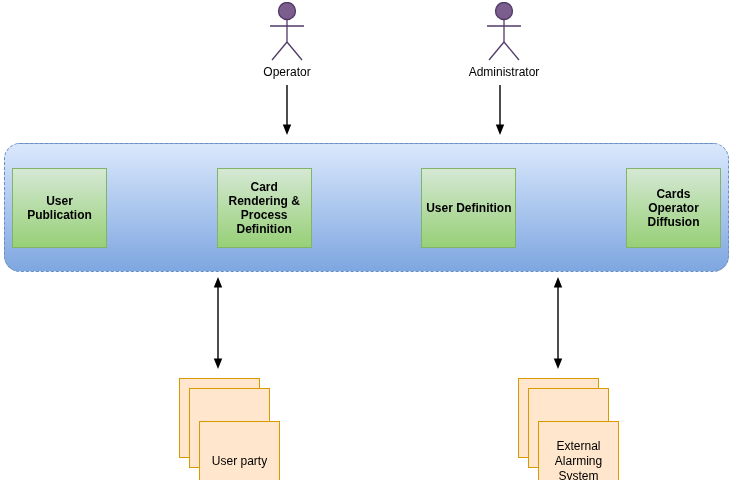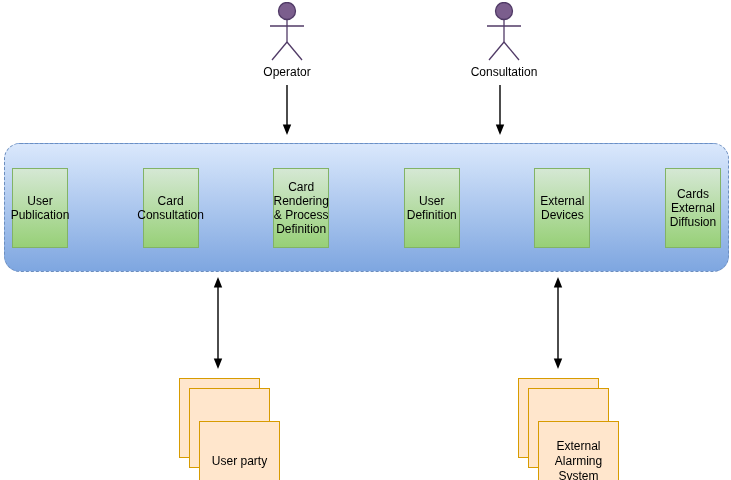--- a/index.html
+++ b/index.html
@@ -43,32 +43,33 @@
     box-sizing: border-box;
     border: 1px dashed #6C8EBF;
     border-radius: 16px;
     background: linear-gradient(180deg, #DAE8FC 0%, #7EA6E0 100%);
     display: flex;
     align-items: center;
     justify-content: space-between;
     padding: 0 7px;
   }
   .module-box {
-    width: 56px;
+    width: 95px;
     height: 80px;
     box-sizing: border-box;
     border: 1px solid #82B366;
     background: linear-gradient(180deg, #D5E8D4 0%, #97D077 100%);
     display: flex;
     align-items: center;
     justify-content: center;
     text-align: center;
     font-size: 12px;
     line-height: 14px;
     padding: 2px 3px;
+    font-weight: bold;
   }
 
   
   .stack {
     position: absolute;
     width: 101px;
     height: 100px;
   }
   .stack-third-party { left: 179px; top: 378px; }
   .stack-alarming   { left: 518px; top: 378px; }
@@ -111,39 +112,37 @@
   </div>
 
   <div class="actor actor-administrator">
     <svg width="40" height="60" viewBox="0 0 40 60">
       <circle cx="20" cy="9" r="8.5" fill="#7B5E8D" stroke="#503A66" stroke-width="1.3"></circle>
       <line x1="20" y1="17.5" x2="20" y2="40" stroke="#503A66" stroke-width="1.3"></line>
       <line x1="3" y1="24" x2="37" y2="24" stroke="#503A66" stroke-width="1.3"></line>
       <line x1="20" y1="40" x2="5" y2="58" stroke="#503A66" stroke-width="1.3"></line>
       <line x1="20" y1="40" x2="35" y2="58" stroke="#503A66" stroke-width="1.3"></line>
     </svg>
-    <div class="actor-label">Consultation</div>
+    <div class="actor-label">Administrator</div>
   </div>
 
   <svg class="conn-arrow" style="left:280px; top:85px;" width="14" height="50" viewBox="0 0 14 50">
     <line x1="7" y1="0" x2="7" y2="40" stroke="#000000" stroke-width="1.4"></line>
     <polygon points="7,50 2.8,39.5 11.2,39.5" fill="#000000"></polygon>
   </svg>
   <svg class="conn-arrow" style="left:493px; top:85px;" width="14" height="50" viewBox="0 0 14 50">
     <line x1="7" y1="0" x2="7" y2="40" stroke="#000000" stroke-width="1.4"></line>
     <polygon points="7,50 2.8,39.5 11.2,39.5" fill="#000000"></polygon>
   </svg>
 
   <div class="platform">
     <div class="module-box">User Publication</div>
-    <div class="module-box">Card Consultation</div>
     <div class="module-box">Card Rendering &amp; Process Definition</div>
     <div class="module-box">User Definition</div>
-    <div class="module-box">External Devices</div>
-    <div class="module-box">Cards External Diffusion</div>
+    <div class="module-box">Cards Operator Diffusion</div>
   </div>
 
   <svg class="conn-arrow" style="left:210px; top:277px;" width="16" height="92" viewBox="0 0 16 92">
     <line x1="8" y1="9" x2="8" y2="83" stroke="#000000" stroke-width="1.4"></line>
     <polygon points="8,0 3.8,10.5 12.2,10.5" fill="#000000"></polygon>
     <polygon points="8,92 3.8,81.5 12.2,81.5" fill="#000000"></polygon>
   </svg>
   <svg class="conn-arrow" style="left:550px; top:277px;" width="16" height="92" viewBox="0 0 16 92">
     <line x1="8" y1="9" x2="8" y2="83" stroke="#000000" stroke-width="1.4"></line>
     <polygon points="8,0 3.8,10.5 12.2,10.5" fill="#000000"></polygon>

